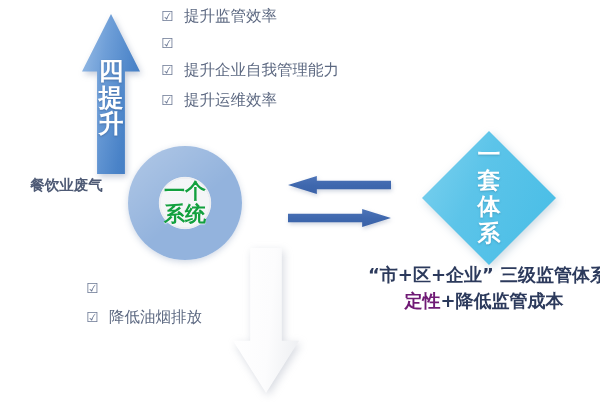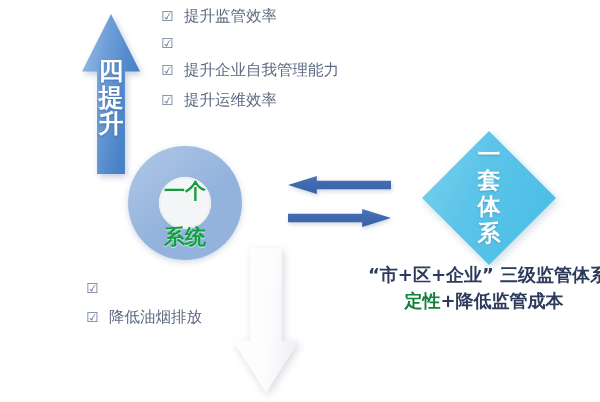--- a/index.html
+++ b/index.html
@@ -64,21 +64,21 @@
     background:linear-gradient(140deg,rgba(255,255,255,.28),rgba(255,255,255,0) 55%);
     pointer-events:none;
   }
   .donut .core{
     position:absolute;left:0;top:0;width:114px;height:114px;
     display:flex;flex-direction:column;align-items:center;justify-content:center;
     color:#12a03e;font-weight:bold;font-size:21px;line-height:1.08;
     z-index:2;
     text-shadow:0 1px 1px rgba(255,255,255,.7);
   }
-  .donut .core span{display:block;margin-top:23px;}
+  .donut .core span{display:block;}
 
   
   .left-label{
     position:absolute;left:14px;top:176px;width:105px;
     text-align:center;color:#4e5a75;
     font-size:14.5px;font-weight:bold;line-height:1.3;
   }
   .left-label span{display:block;white-space:nowrap;}
 
   
@@ -128,21 +128,21 @@
   }
   .diamond .label span{display:block;}
 
   
   .caption{
     position:absolute;left:368px;top:262px;width:232px;
     text-align:center;color:#2c3a5c;
     font-size:18px;font-weight:bold;line-height:1.42;
   }
   .caption .line{display:block;white-space:nowrap;}
-  .caption .hi{color:#15803d;}
+  .caption .hi{color:#701a75;}
 </style>
 </head>
 <body>
 
 <div id="stage">
 
   <div class="up-arrow">
     <div class="shape"></div>
     <div class="label">
       <span>四</span>
@@ -170,20 +170,21 @@
   </div>
 
   <div class="donut">
     <div class="core">
       <span>一个</span>
       <span>系统</span>
     </div>
   </div>
 
   <div class="left-label">
+    <span>餐饮业废气</span>
   </div>
 
   <div class="h-arrow arrow-left">
     <div class="shape"></div>
   </div>
   <div class="h-arrow arrow-right">
     <div class="shape"></div>
   </div>
 
   <div class="down-arrow">

